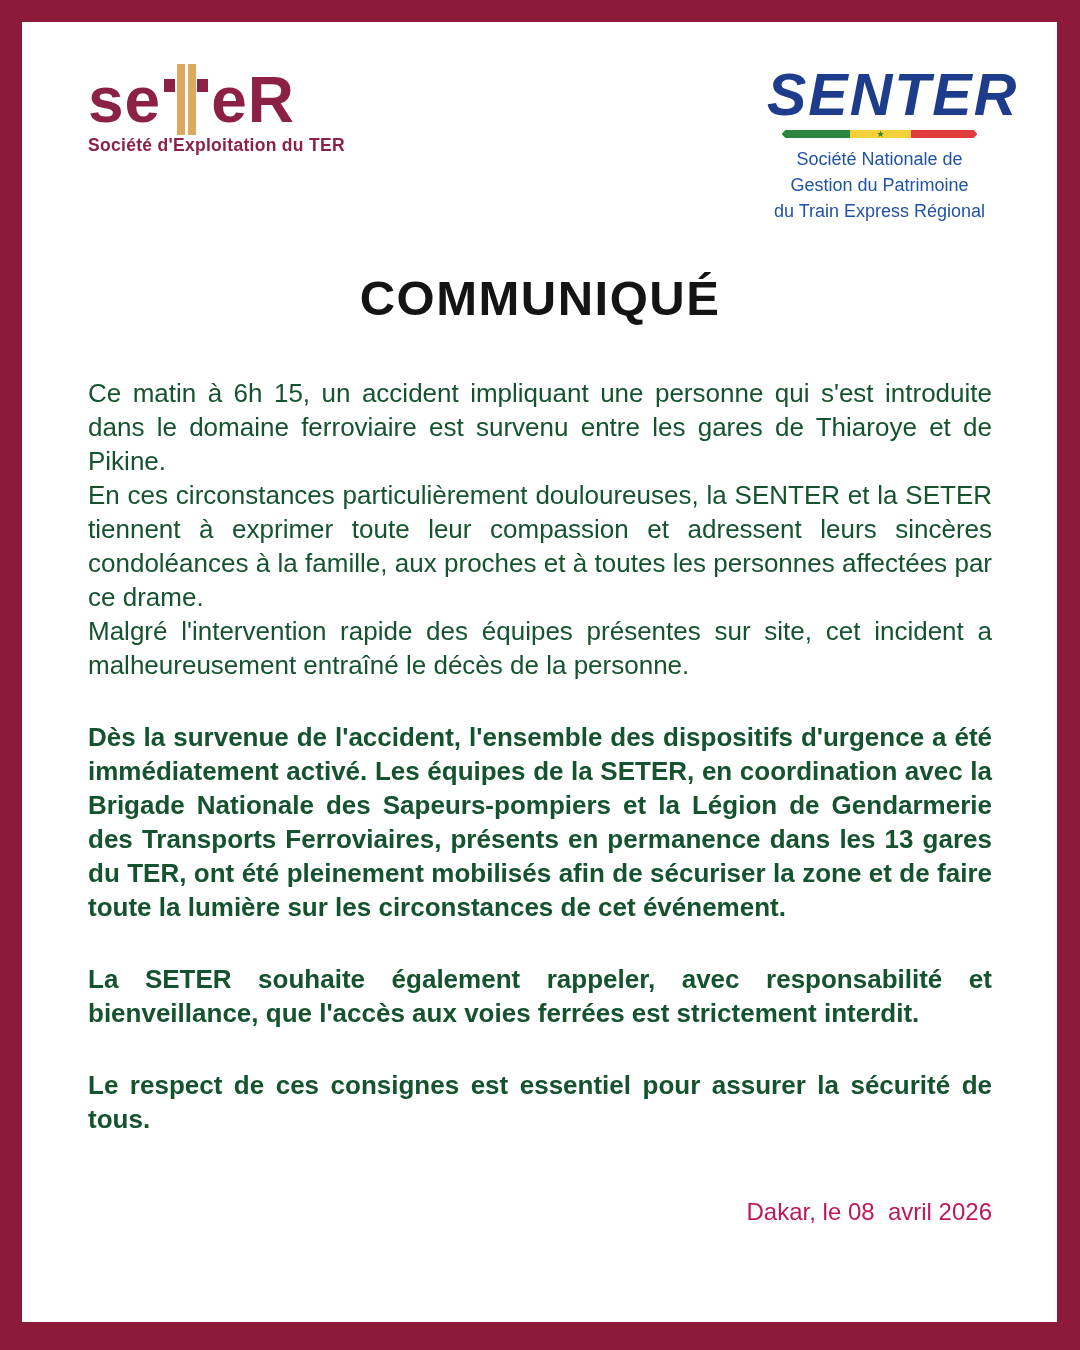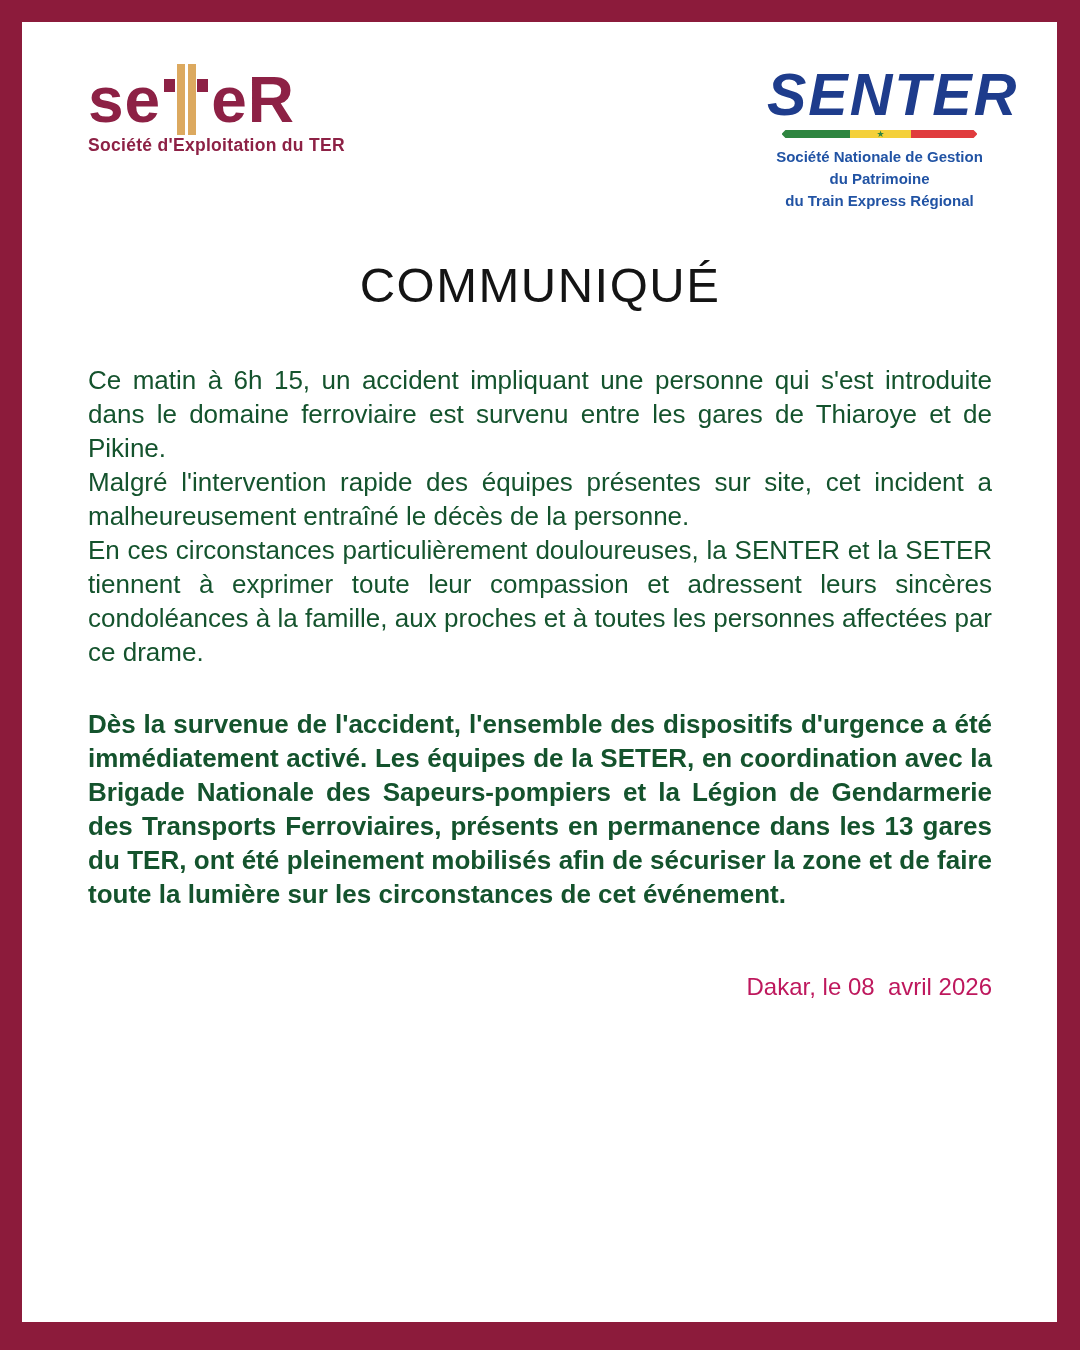--- a/index.html
+++ b/index.html
@@ -104,33 +104,33 @@
   .flag-star {
     position: absolute;
     left: 50%; top: 50%;
     transform: translate(-50%, -50%);
     font-size: 9px;
     line-height: 1;
     color: #2E8540;
   }
   .senter-tagline {
     margin-top: 8px;
-    font-size: 15px;
-    font-weight: 700;
+    font-size: 18px;
+    font-weight: 400;
     color: #2153A4;
     line-height: 1.45;
   }
   .senter-tagline span { display: block; }
 
   
   .title {
     margin-top: 46px;
     text-align: center;
     font-size: 49px;
-    font-weight: 400;
+    font-weight: 700;
     letter-spacing: 1.5px;
     color: #141414;
   }
 
   
   .body-text {
     margin-top: 50px;
     font-size: 26px;
     line-height: 34px;
     color: #14532d;
@@ -186,21 +186,23 @@
           <span>du Train Express Régional</span>
         </div>
       </div>
 
     </div>
 
     <div class="title">COMMUNIQUÉ</div>
 
     <div class="body-text">
       <p>Ce matin à 6h 15, un accident impliquant une personne qui s'est introduite dans le domaine ferroviaire est survenu entre les gares de Thiaroye et de Pikine.</p>
+      <p>En ces circonstances particulièrement douloureuses, la SENTER et la SETER tiennent à exprimer toute leur compassion et adressent leurs sincères condoléances à la famille, aux proches et à toutes les personnes affectées par ce drame.</p>
       <p>Malgré l'intervention rapide des équipes présentes sur site, cet incident a malheureusement entraîné le décès de la personne.</p>
-      <p>En ces circonstances particulièrement douloureuses, la SENTER et la SETER tiennent à exprimer toute leur compassion et adressent leurs sincères condoléances à la famille, aux proches et à toutes les personnes affectées par ce drame.</p>
       <p class="gap">Dès la survenue de l'accident, l'ensemble des dispositifs d'urgence a été immédiatement activé. Les équipes de la SETER, en coordination avec la Brigade Nationale des Sapeurs-pompiers et la Légion de Gendarmerie des Transports Ferroviaires, présents en permanence dans les 13 gares du TER, ont été pleinement mobilisés afin de sécuriser la zone et de faire toute la lumière sur les circonstances de cet événement.</p>
+      <p class="gap">La SETER souhaite également rappeler, avec responsabilité et bienveillance, que l'accès aux voies ferrées est strictement interdit.</p>
+      <p class="gap">Le respect de ces consignes est essentiel pour assurer la sécurité de tous.</p>
     </div>
 
     <div class="dateline">Dakar, le 08  avril 2026</div>
 
   </div>
 </div>
 
 </body></html>

